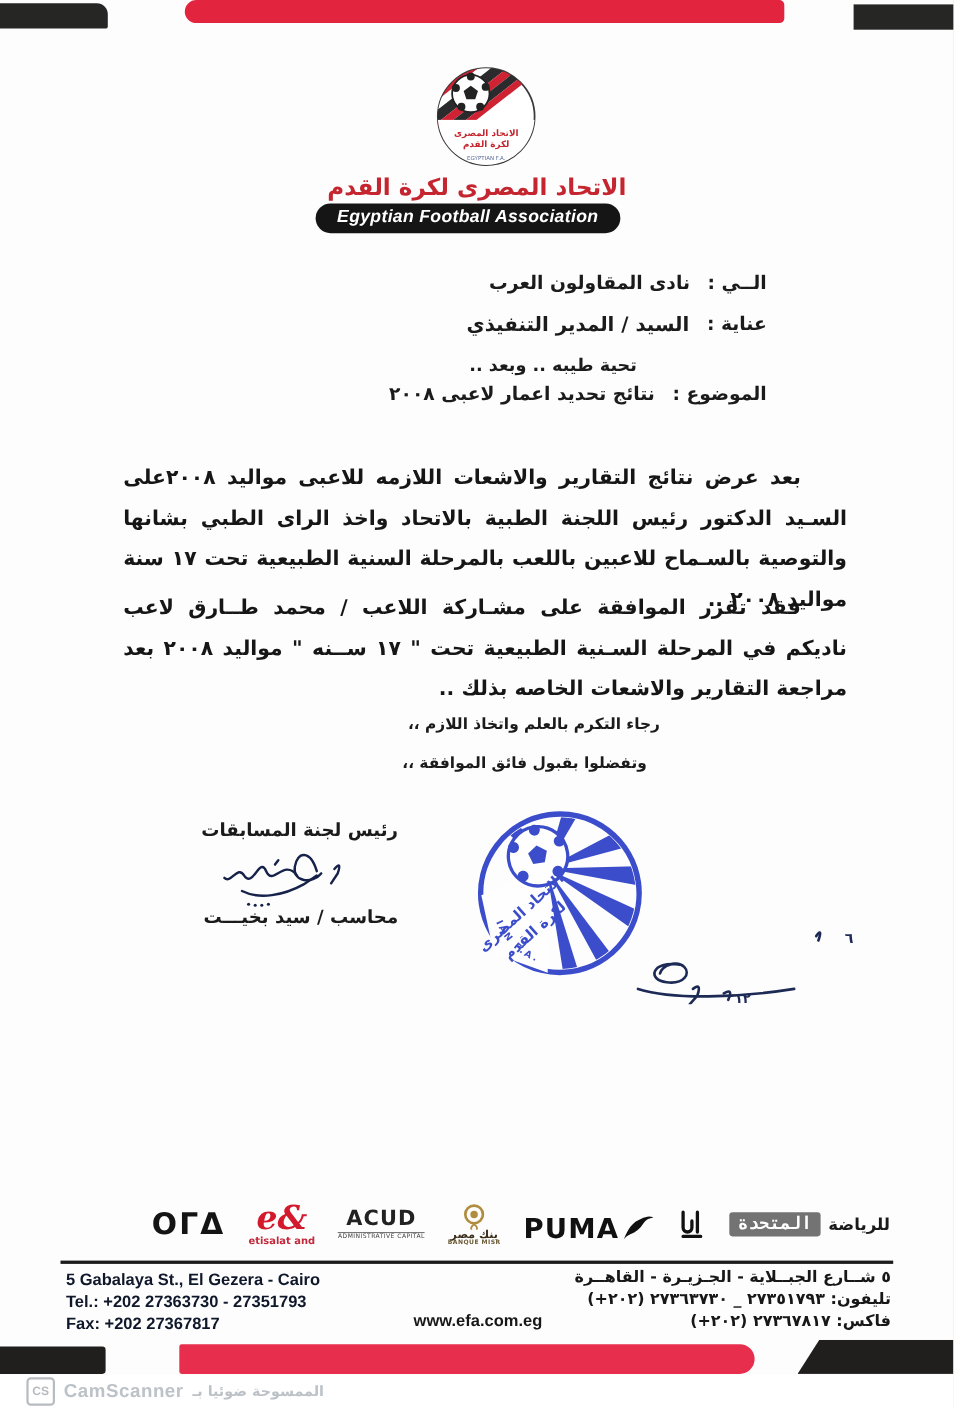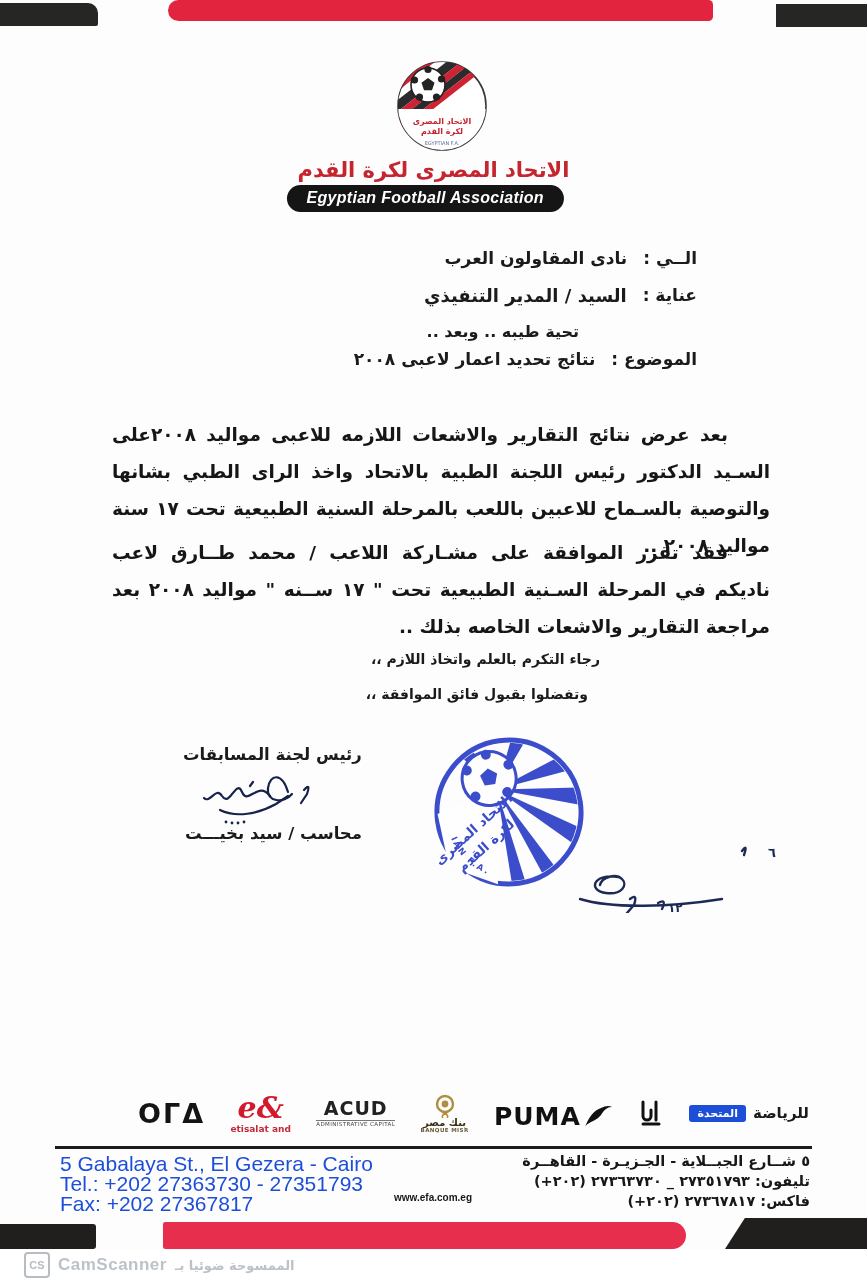--- a/index.html
+++ b/index.html
@@ -71,26 +71,26 @@
   .sp-acud .sub{font-size:5.5px;color:#444;margin-top:2px;letter-spacing:.4px;border-top:1px solid #777;padding-top:1px;}
   .sp-bm{align-items:center;}
   .sp-bm .ic{width:22px;height:26px;}
   .sp-bm .t{font-size:10px;font-weight:bold;color:#3a2c18;direction:rtl;}
   .sp-bm .sub{font-size:5.5px;color:#6b5a35;font-weight:bold;letter-spacing:.4px;}
   .sp-puma{flex-direction:row;align-items:flex-end;gap:2px;}
   .sp-puma .t{font-size:25px;font-weight:bold;letter-spacing:1px;color:#111;margin-top:6px;}
   .sp-mono svg{width:26px;height:30px;}
   .sp-united{flex-direction:row;align-items:center;gap:7px;direction:ltr;}
   .sp-united .lr{font-size:15px;font-weight:bold;color:#1a1a1a;direction:rtl;}
-  .sp-united .box{background:#1d4ed8;color:#fff;font-size:11px;font-weight:bold;border-radius:3px;padding:3px 8px;direction:rtl;}
+  .sp-united .box{background:#737373;color:#fff;font-size:16px;font-weight:bold;border-radius:3px;padding:3px 8px;direction:rtl;font-family:Liberation Mono, monospace;}
 
   
   .footer-rule{position:absolute;left:55px;top:1146px;width:757px;height:3px;background:#1c1c1c;}
-  .footer-left{position:absolute;left:60px;top:1154px;font-size:21px;font-weight:normal;line-height:20px;color:#1d4ed8;font-family:"Liberation Sans","DejaVu Sans",sans-serif;}
-  .footer-site{position:absolute;left:394px;top:1192px;font-size:10px;font-weight:bold;color:#171717;font-family:"Liberation Sans","DejaVu Sans",sans-serif;}
+  .footer-left{position:absolute;left:60px;top:1154px;font-size:15px;font-weight:bold;line-height:20px;color:#0f172a;font-family:"Liberation Sans","DejaVu Sans",sans-serif;}
+  .footer-site{position:absolute;left:376px;top:1192px;font-size:15px;font-weight:bold;color:#171717;font-family:"Liberation Sans","DejaVu Sans",sans-serif;}
   .footer-right{position:absolute;right:57px;top:1151px;direction:rtl;text-align:right;font-size:14.5px;font-weight:bold;line-height:20px;color:#171717;}
 
   
   .cs-strip{
     position:absolute;left:0;right:0;top:1250px;height:30px;background:#fff;
     display:flex;align-items:center;gap:8px;padding-left:24px;box-sizing:border-box;
   }
   .cs-badge{
     width:22px;height:22px;border:2px solid #b7bcc1;border-radius:4px;color:#b7bcc1;
     font-size:11px;font-weight:bold;display:flex;align-items:center;justify-content:center;

